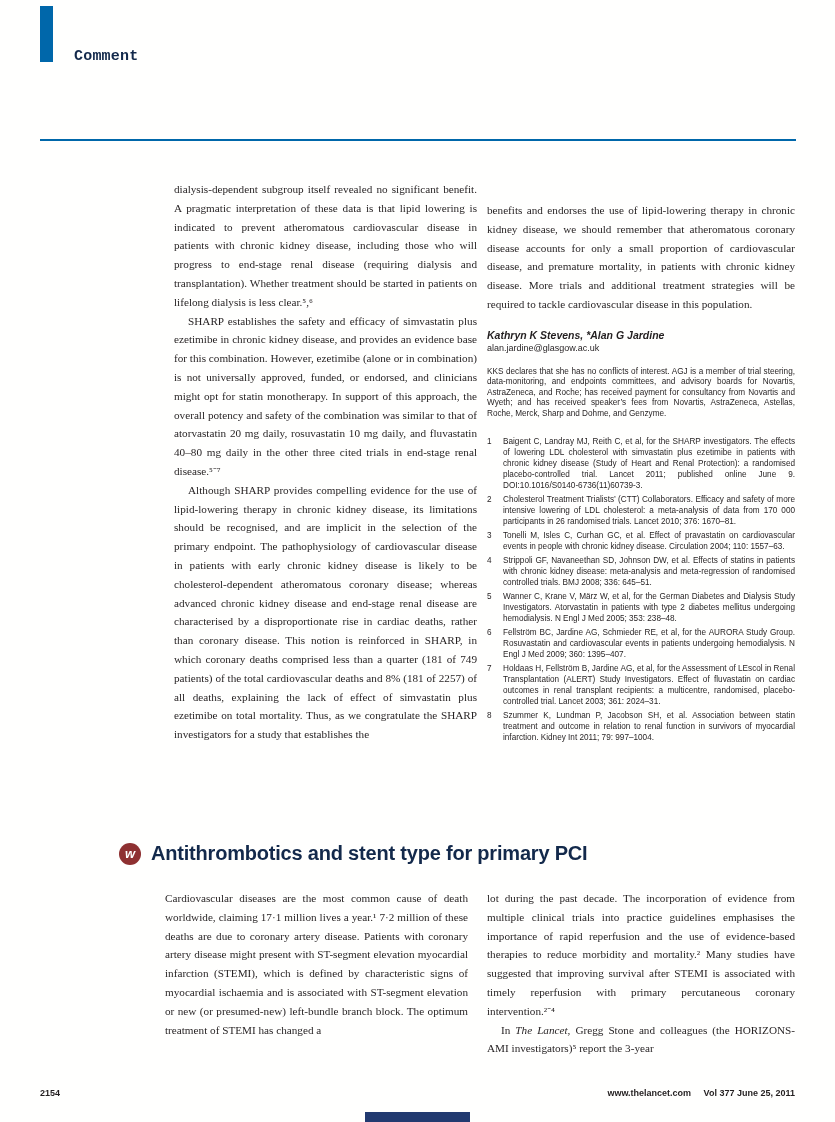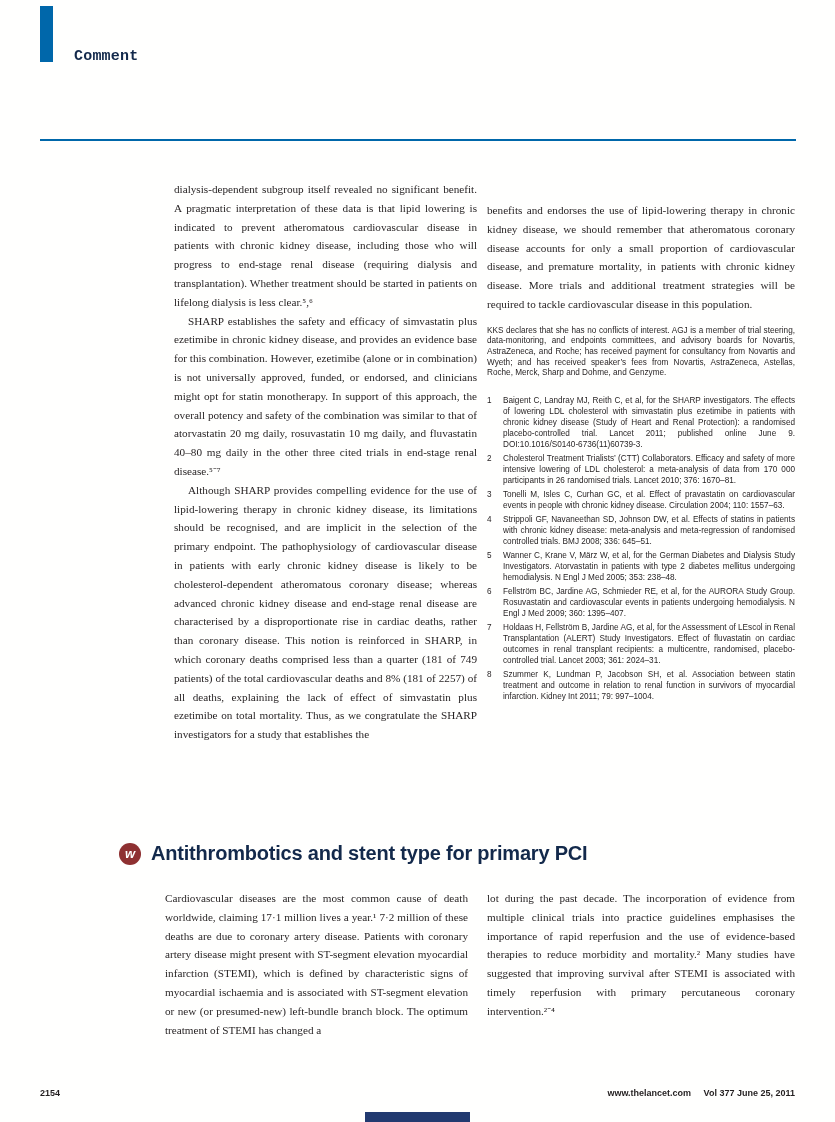--- a/index.html
+++ b/index.html
@@ -79,20 +79,22 @@
   <div class="header-rule"></div>
 
   <div class="col a1-left">
     <p>dialysis-dependent subgroup itself revealed no significant benefit. A pragmatic interpretation of these data is that lipid lowering is indicated to prevent atheromatous cardiovascular disease in patients with chronic kidney disease, including those who will progress to end-stage renal disease (requiring dialysis and transplantation). Whether treatment should be started in patients on lifelong dialysis is less clear.⁵,⁶</p>
     <p class="indent">SHARP establishes the safety and efficacy of simvastatin plus ezetimibe in chronic kidney disease, and provides an evidence base for this combination. However, ezetimibe (alone or in combination) is not universally approved, funded, or endorsed, and clinicians might opt for statin monotherapy. In support of this approach, the overall potency and safety of the combination was similar to that of atorvastatin 20 mg daily, rosuvastatin 10 mg daily, and fluvastatin 40–80 mg daily in the other three cited trials in end-stage renal disease.⁵⁻⁷</p>
     <p class="indent">Although SHARP provides compelling evidence for the use of lipid-lowering therapy in chronic kidney disease, its limitations should be recognised, and are implicit in the selection of the primary endpoint. The pathophysiology of cardiovascular disease in patients with early chronic kidney disease is likely to be cholesterol-dependent atheromatous coronary disease; whereas advanced chronic kidney disease and end-stage renal disease are characterised by a disproportionate rise in cardiac deaths, rather than coronary disease. This notion is reinforced in SHARP, in which coronary deaths comprised less than a quarter (181 of 749 patients) of the total cardiovascular deaths and 8% (181 of 2257) of all deaths, explaining the lack of effect of simvastatin plus ezetimibe on total mortality. Thus, as we congratulate the SHARP investigators for a study that establishes the</p>
   </div>
 
   <div class="col a1-right">
     <p>benefits and endorses the use of lipid-lowering therapy in chronic kidney disease, we should remember that atheromatous coronary disease accounts for only a small proportion of cardiovascular disease, and premature mortality, in patients with chronic kidney disease. More trials and additional treatment strategies will be required to tackle cardiovascular disease in this population.</p>
+    <p class="authors">Kathryn K Stevens, *Alan G Jardine</p>
+    <p class="email">alan.jardine@glasgow.ac.uk</p>
     <p class="disclosure">KKS declares that she has no conflicts of interest. AGJ is a member of trial steering, data-monitoring, and endpoints committees, and advisory boards for Novartis, AstraZeneca, and Roche; has received payment for consultancy from Novartis and Wyeth; and has received speaker’s fees from Novartis, AstraZeneca, Astellas, Roche, Merck, Sharp and Dohme, and Genzyme.</p>
 
     <ol class="refs">
       <li class="ref">
         <span class="ref-num">1</span>
         <span class="ref-text">Baigent C, Landray MJ, Reith C, et al, for the SHARP investigators. The effects of lowering LDL cholesterol with simvastatin plus ezetimibe in patients with chronic kidney disease (Study of Heart and Renal Protection): a randomised placebo-controlled trial. Lancet 2011; published online June 9. DOI:10.1016/S0140-6736(11)60739-3.</span>
       </li>
       <li class="ref">
         <span class="ref-num">2</span>
         <span class="ref-text">Cholesterol Treatment Trialists’ (CTT) Collaborators. Efficacy and safety of more intensive lowering of LDL cholesterol: a meta-analysis of data from 170 000 participants in 26 randomised trials. Lancet 2010; 376: 1670–81.</span>
@@ -129,20 +131,23 @@
     <h2 class="article-title">Antithrombotics and stent type for primary PCI</h2>
   </div>
 
 
   <div class="col a2-left">
     <p>Cardiovascular diseases are the most common cause of death worldwide, claiming 17·1 million lives a year.¹ 7·2 million of these deaths are due to coronary artery disease. Patients with coronary artery disease might present with ST-segment elevation myocardial infarction (STEMI), which is defined by characteristic signs of myocardial ischaemia and is associated with ST-segment elevation or new (or presumed-new) left-bundle branch block. The optimum treatment of STEMI has changed a</p>
   </div>
 
   <div class="col a2-right">
     <p>lot during the past decade. The incorporation of evidence from multiple clinical trials into practice guidelines emphasises the importance of rapid reperfusion and the use of evidence-based therapies to reduce morbidity and mortality.² Many studies have suggested that improving survival after STEMI is associated with timely reperfusion with primary percutaneous coronary intervention.²⁻⁴</p>
+    <p class="indent">
+      <span>In </span><em>The Lancet</em><span>, Gregg Stone and colleagues (the HORIZONS-AMI investigators)⁵ report the 3-year</span>
+    </p>
   </div>
 
   <div class="footer">
     <span class="page-num">2154</span>
     <span class="footer-right">
       <span>www.thelancet.com</span>
       <span>Vol 377   June 25, 2011</span>
     </span>
   </div>
 

